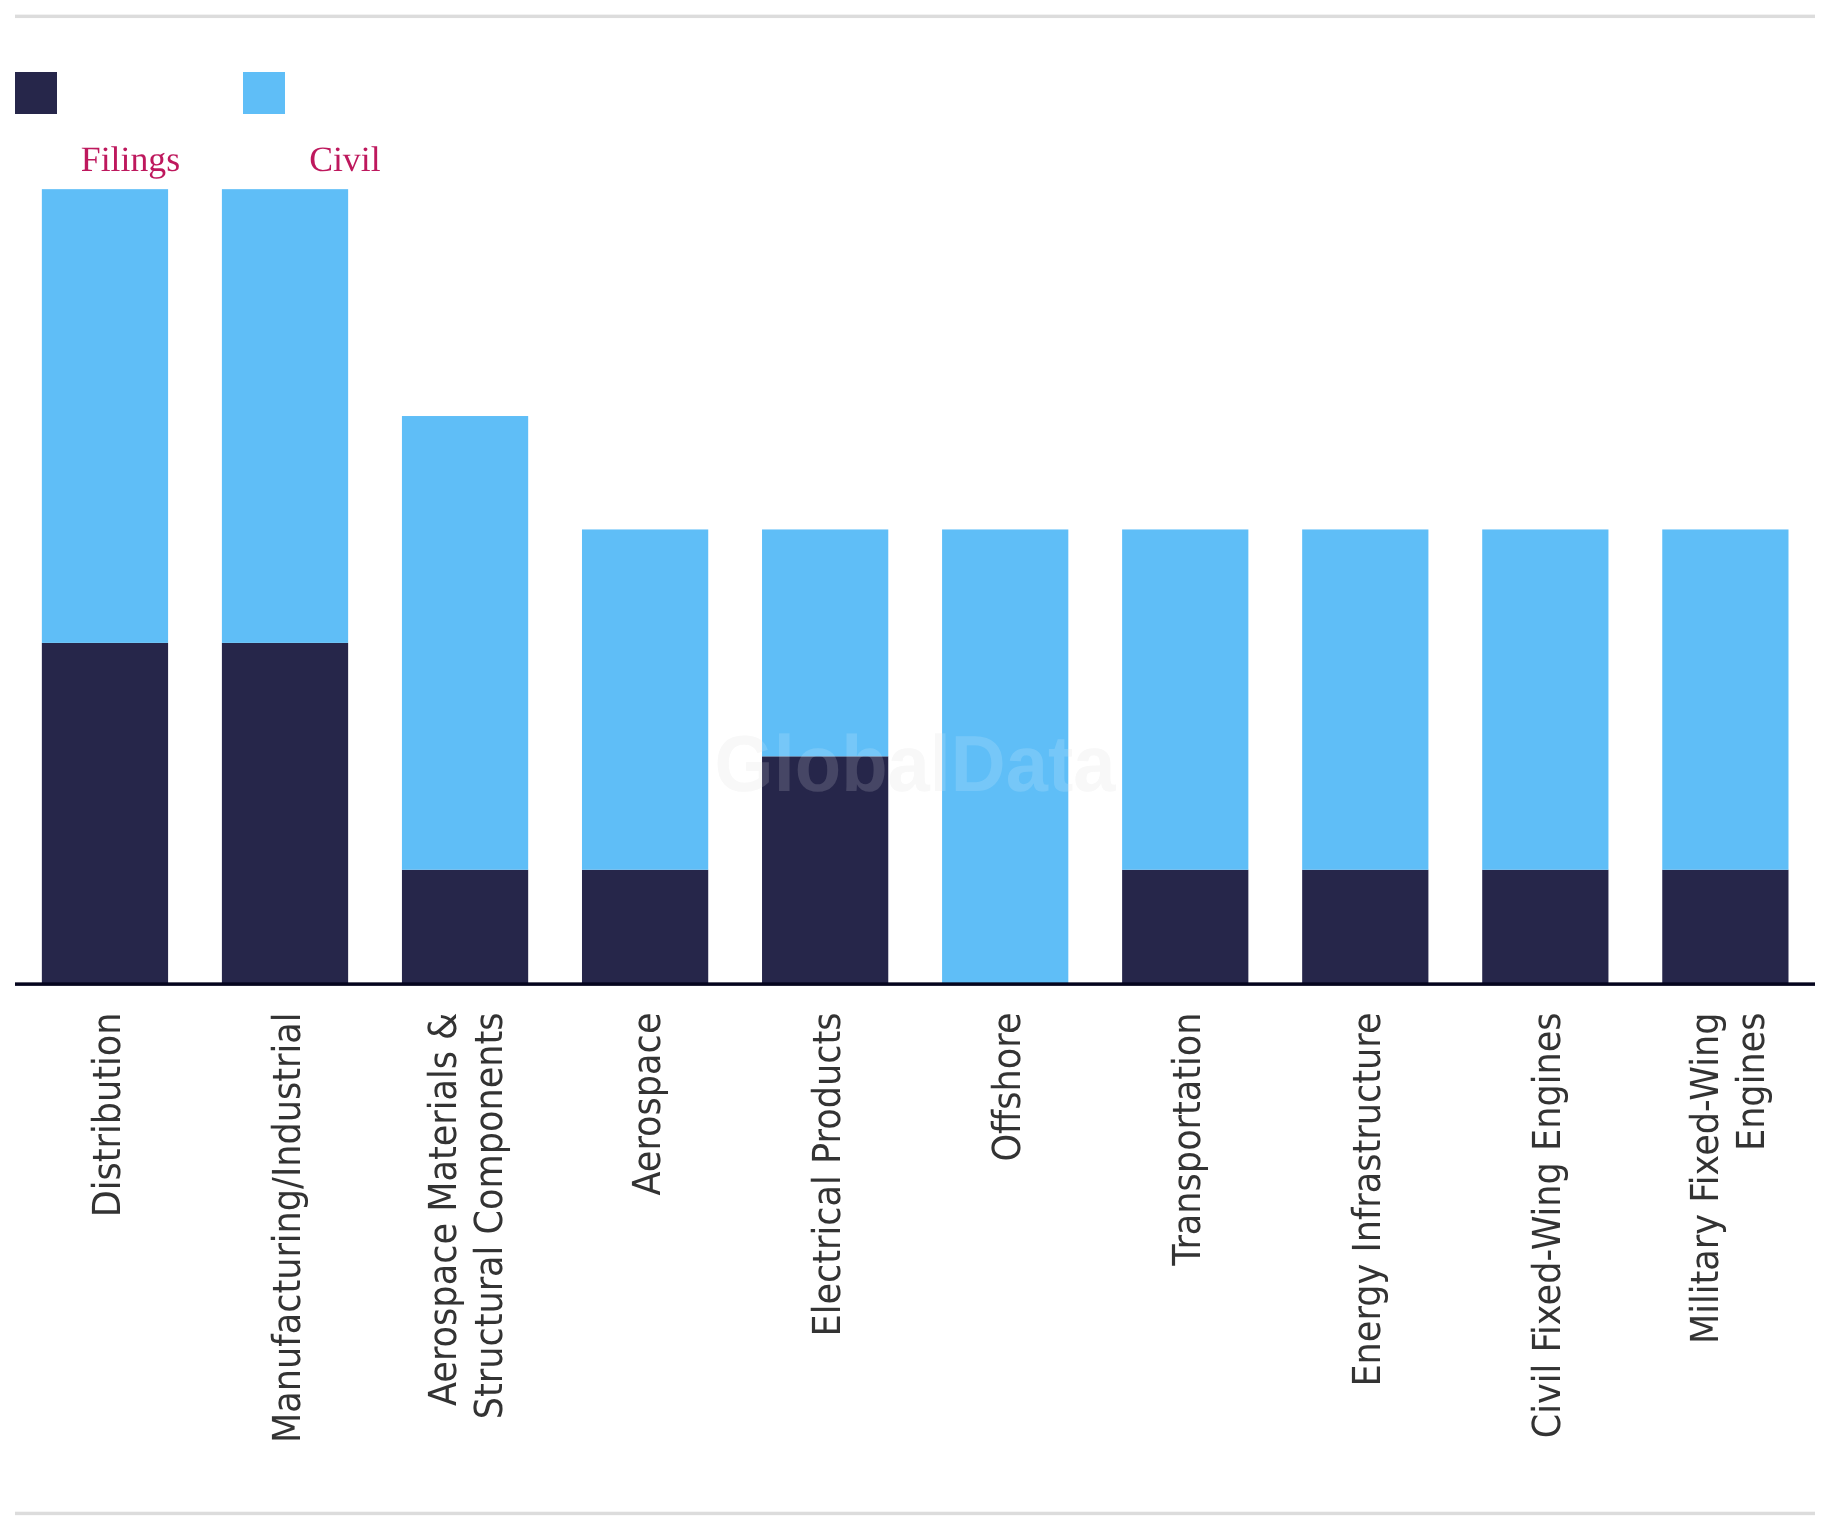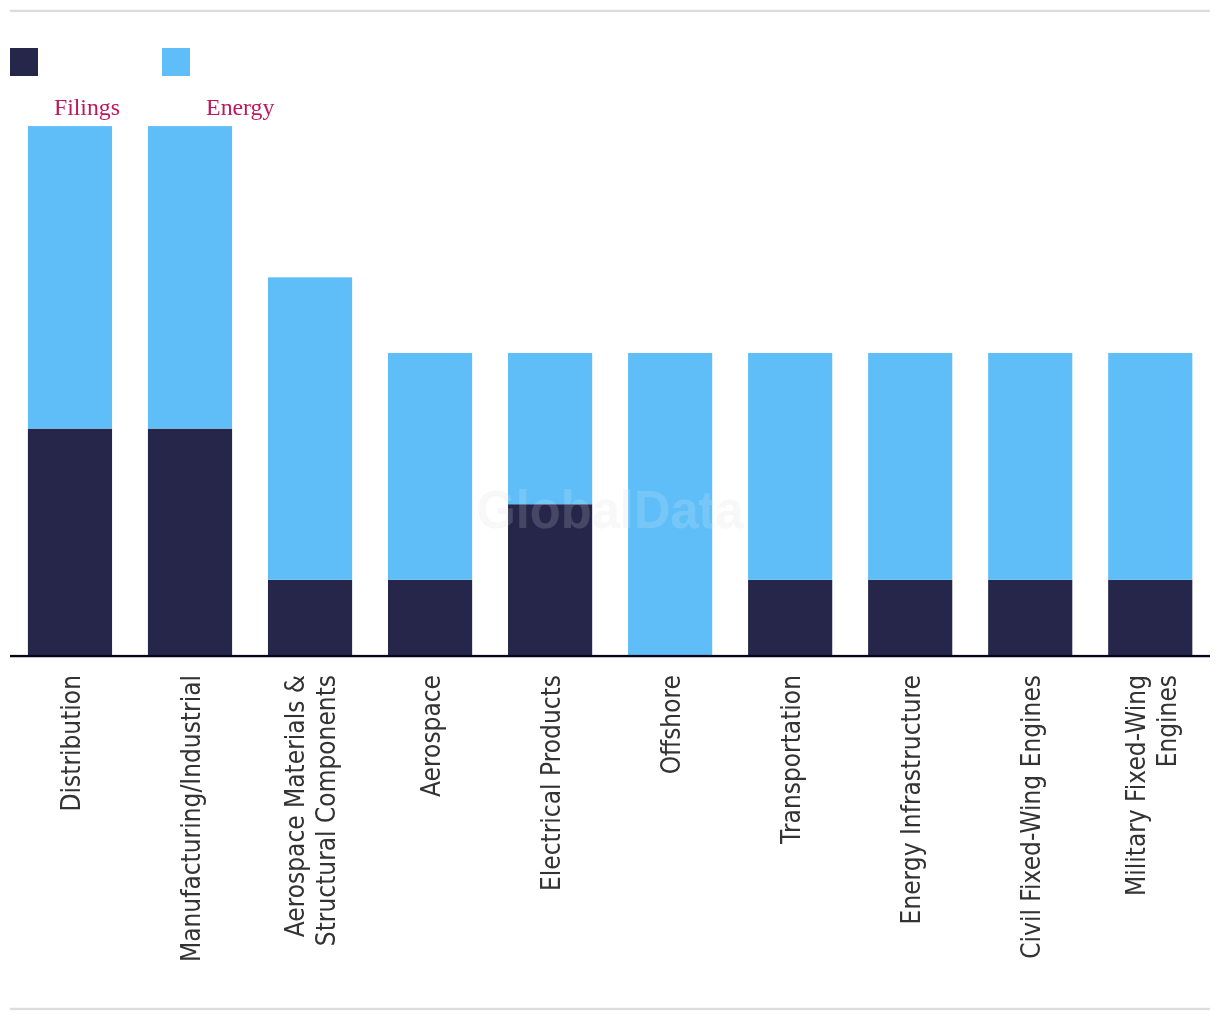--- a/index.html
+++ b/index.html
@@ -110,21 +110,21 @@
 
 <div id="page">
 
   <div id="legend">
     <div class="legend-item" id="legend-item-filings">
       <span class="legend-swatch" id="swatch-filings" style="background: rgb(38, 38, 74);"></span>
       <span class="legend-label">Filings</span>
     </div>
     <div class="legend-item" id="legend-item-grants">
       <span class="legend-swatch" id="swatch-grants" style="background: rgb(95, 190, 247);"></span>
-      <span class="legend-label">Energy</span>
+      <span class="legend-label">Civil</span>
     </div>
   </div>
 
   <div class="watermark" id="watermark-back">GlobalData</div>
 
   <svg id="chart-svg" viewBox="0 0 1220 1020" width="1220" height="1020" shape-rendering="auto">
     <g id="svg-bars">
       <g>
           <rect x="27.90" y="428.59" width="84.16" height="226.86" fill="#26264A"></rect>
           <rect x="27.90" y="126.11" width="84.16" height="302.48" fill="#5FBEF7"></rect>

